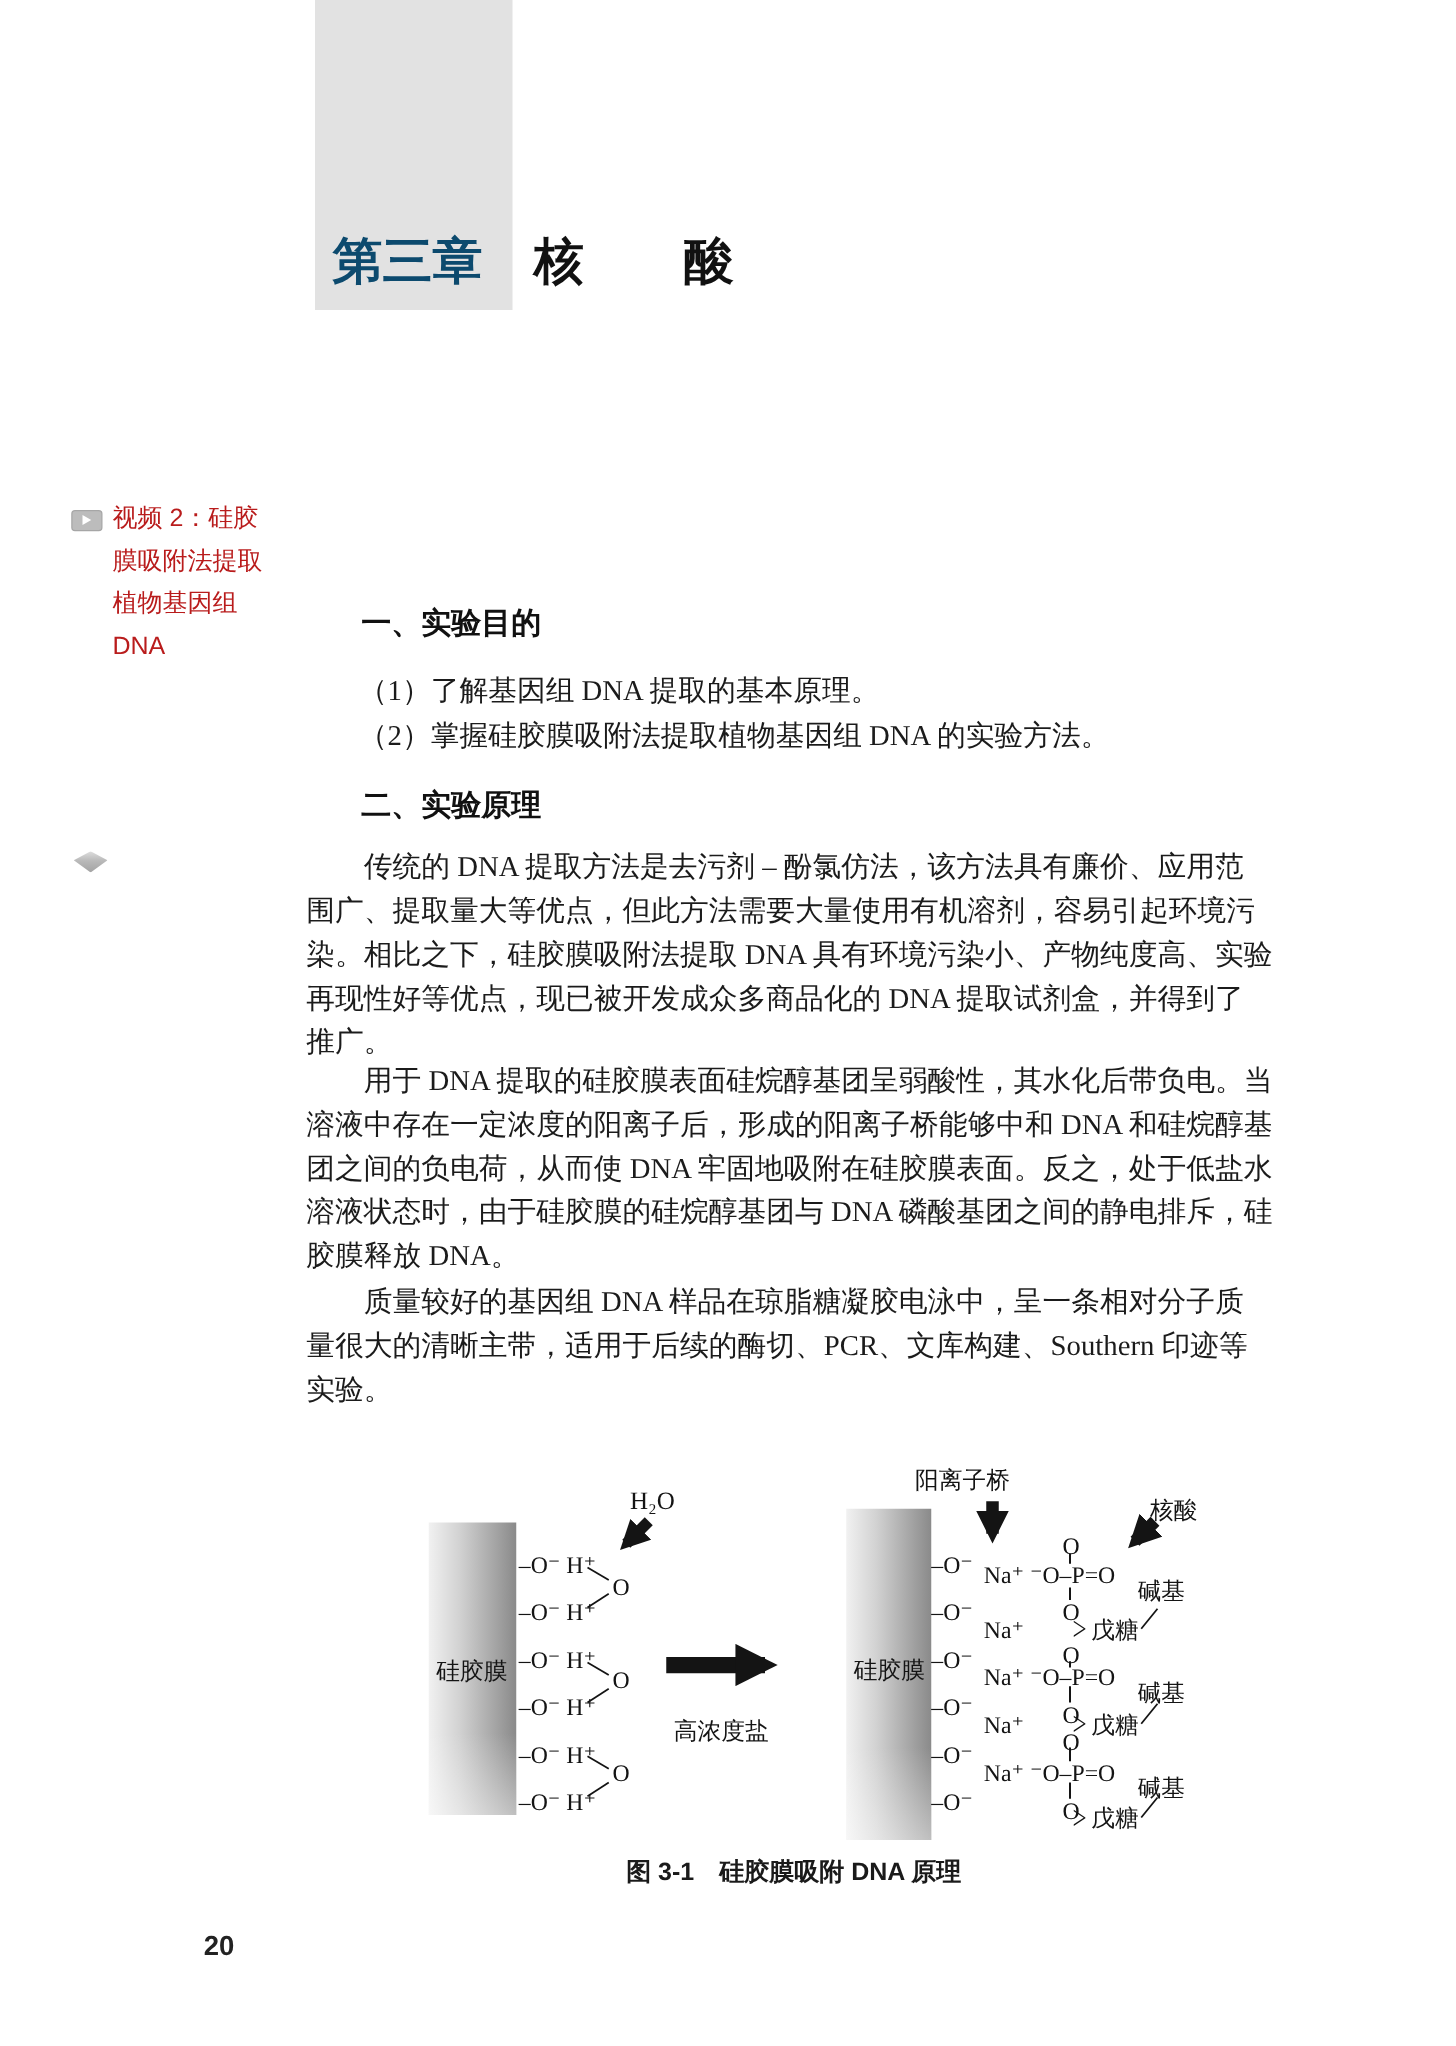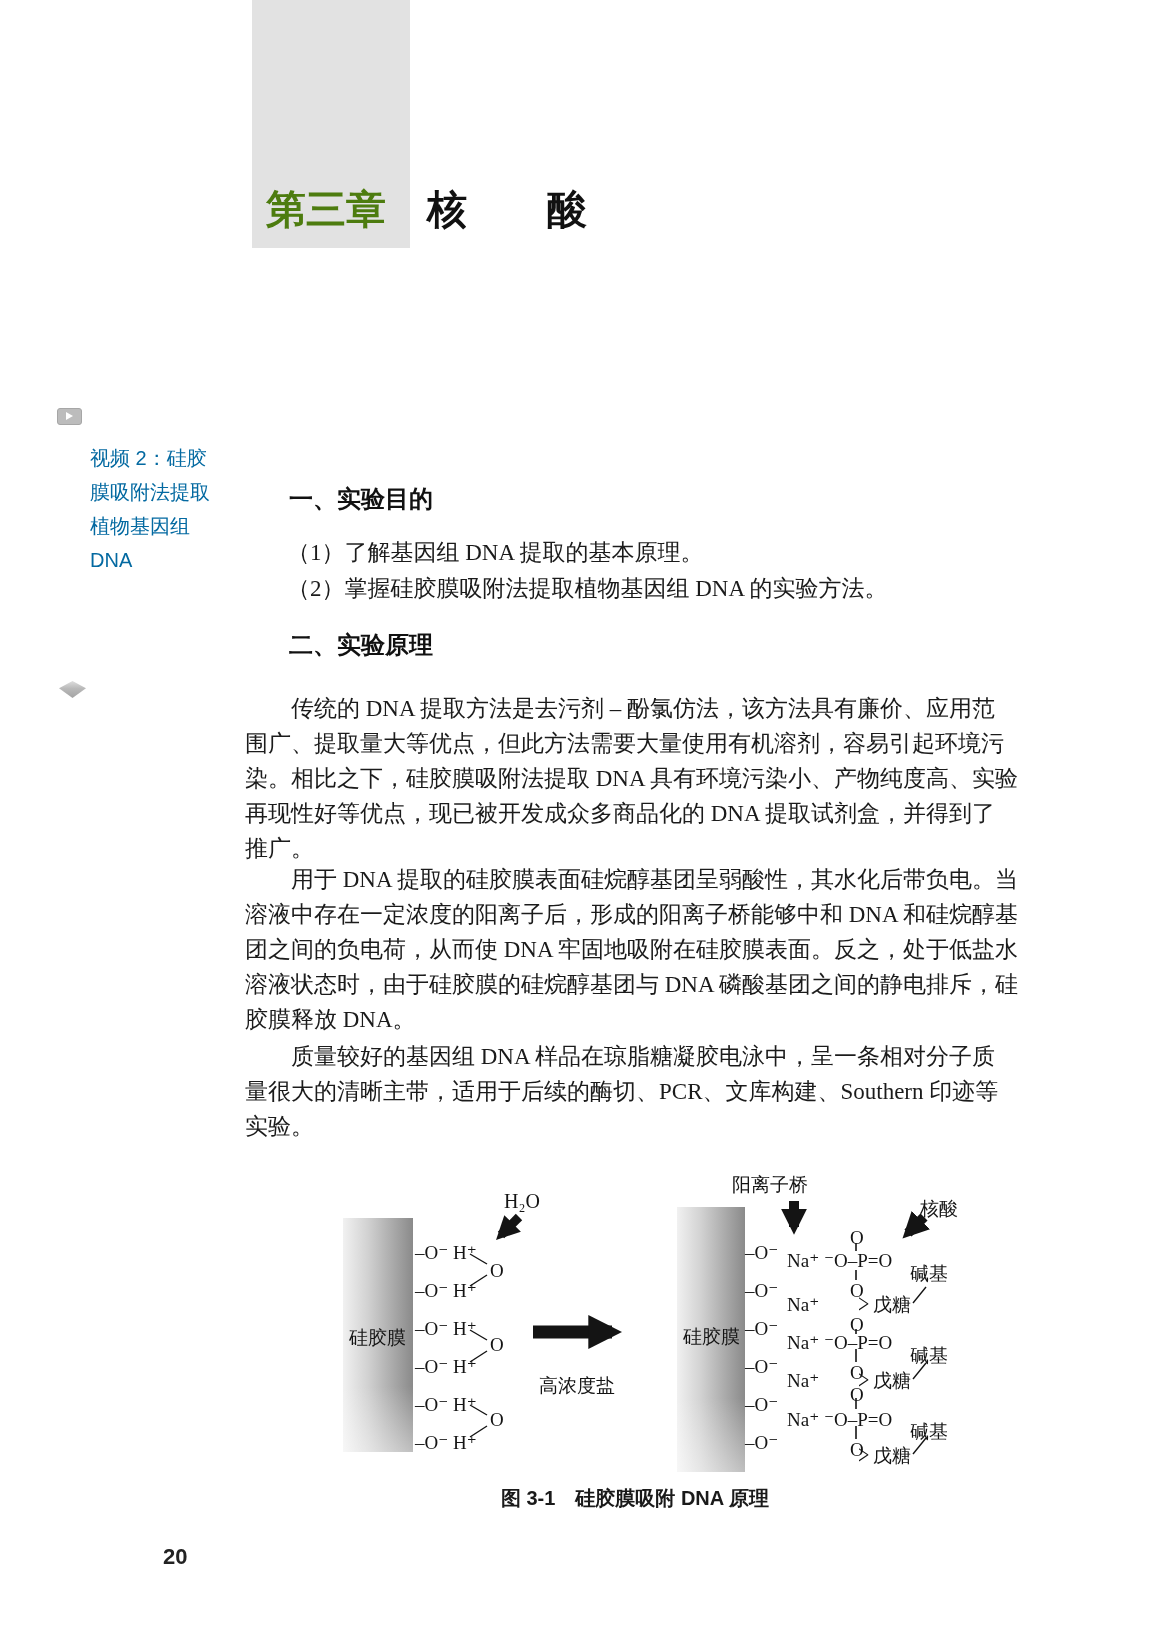--- a/index.html
+++ b/index.html
@@ -2,38 +2,38 @@
 <html><head>
 <meta charset="utf-8">
 <style>
   html,body{margin:0;padding:0;background:#ffffff;}
   .page{position:relative;width:1165px;height:1637px;background:#ffffff;overflow:hidden;
         font-family:"Liberation Serif","DejaVu Serif",serif;color:#1b1b1b;}
   .abs{position:absolute;}
 
   
   .chapter-box{left:252px;top:0;width:158px;height:248px;background:#e2e2e2;}
-  .chapter-num{left:266px;top:186px;font:700 40px/1.15 "Liberation Sans","DejaVu Sans",sans-serif;color:#4d7c0f;}
+  .chapter-num{left:266px;top:186px;font:700 40px/1.15 "Liberation Sans","DejaVu Sans",sans-serif;color:#0c4a6e;}
   .chapter-title{left:427px;top:186px;font:700 40px/1.15 "Liberation Sans","DejaVu Sans",sans-serif;color:#111;white-space:pre;}
 
   
-  .note{font:20px/34px "Liberation Sans","DejaVu Sans",sans-serif;color:#0369a1;white-space:pre-line;margin-top:43px;}
+  .note{font:20px/34px "Liberation Sans","DejaVu Sans",sans-serif;color:#b91c1c;white-space:pre-line;}
   .note-2{line-height:36px;}
   .video-icon{left:57px;top:408px;width:23px;height:15px;background:#bcbcbc;border:1px solid #a6a6a6;border-radius:3px;}
   .video-icon::after{content:"";position:absolute;left:8px;top:3px;width:0;height:0;
         border-left:7px solid #ffffff;border-top:4px solid transparent;border-bottom:4px solid transparent;}
   .gem-icon{left:59px;top:681px;width:27px;height:17px;
         clip-path:polygon(50% 0,100% 42%,50% 100%,0 42%);
         background:linear-gradient(180deg,#dedede 0%,#b9b9b9 45%,#a3a3a3 100%);}
 
   
   .exp-title{left:287px;top:392px;font-weight:700;font-size:29px;line-height:1.2;white-space:nowrap;color:#0d0d0d;}
   .h2{font:700 24px/26px "Liberation Sans","DejaVu Sans",sans-serif;color:#111;left:289px;white-space:nowrap;}
   .item{left:287px;font-size:23px;line-height:35px;white-space:nowrap;}
-  .para{left:245px;width:790px;font-size:23px;line-height:35px;white-space:pre-line;text-indent:2em;margin-top:15px;}
+  .para{left:245px;width:790px;font-size:23px;line-height:35px;white-space:pre-line;text-indent:2em;}
 
   
   .bar{background:linear-gradient(to top, rgba(255,255,255,0.45) 0%, rgba(255,255,255,0) 28%),
                linear-gradient(to right,#f1f1f1 0%,#d2d2d2 35%,#8a8a8a 100%);}
   .chem{font-size:19px;line-height:19px;white-space:pre;color:#141414;}
   .chem-sm{font-size:20px;line-height:20px;white-space:pre;color:#141414;}
   .gt{font-size:20px;line-height:20px;transform:scaleY(1.35);transform-origin:center;color:#141414;}
   .fig-caption{left:420px;top:1486px;width:430px;text-align:center;
         font:700 20px/24px "Liberation Sans","DejaVu Sans",sans-serif;color:#1a1a1a;white-space:pre;}
   .page-num{left:163px;top:1545px;font:700 22px/24px "Liberation Sans","DejaVu Sans",sans-serif;color:#222;}

